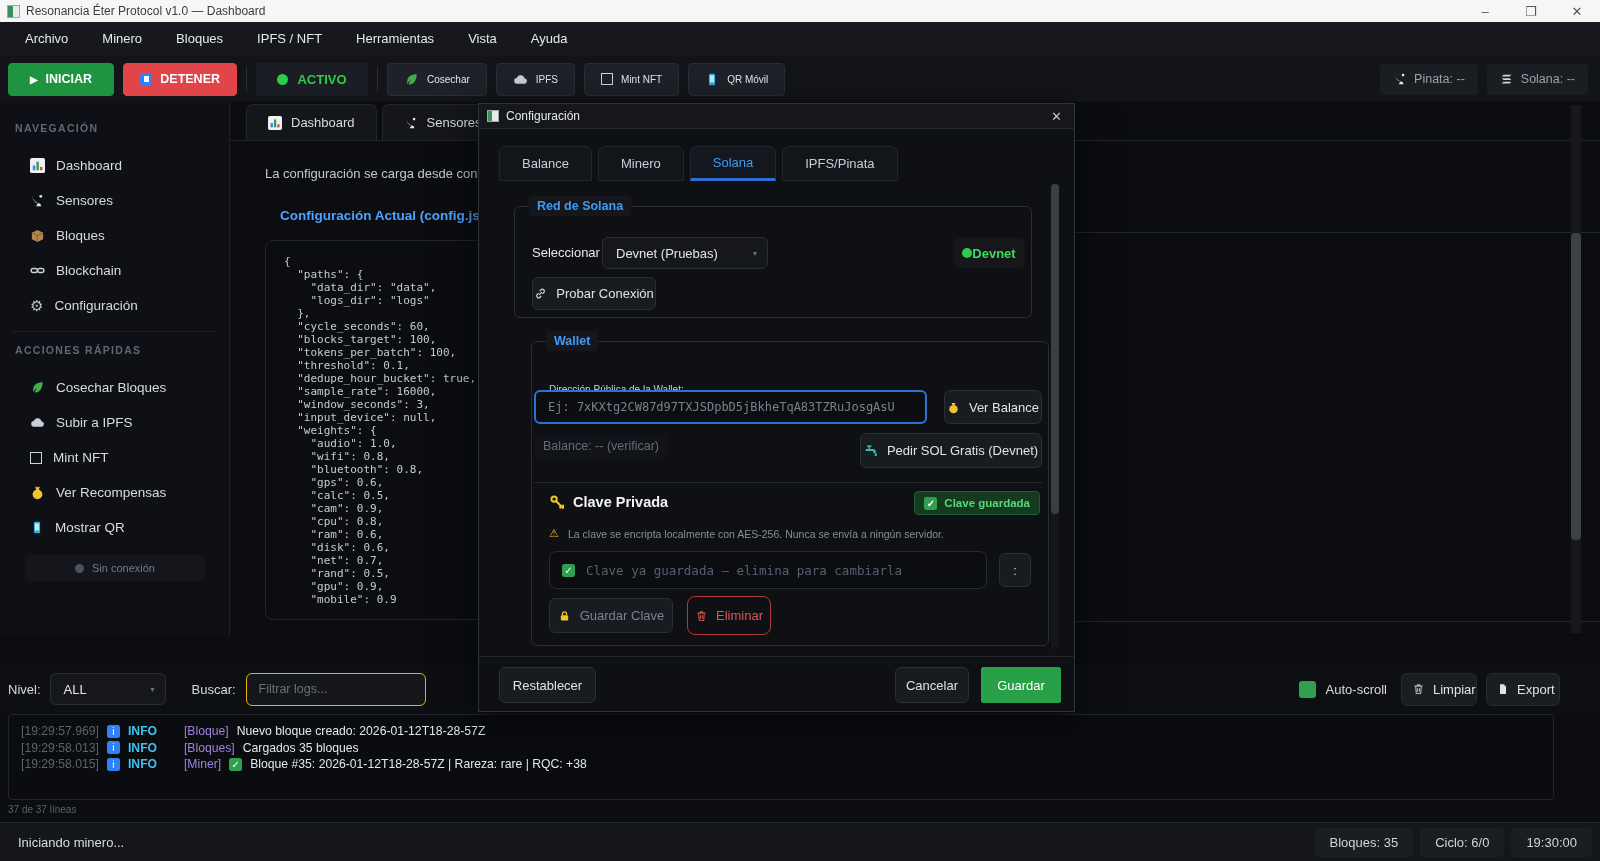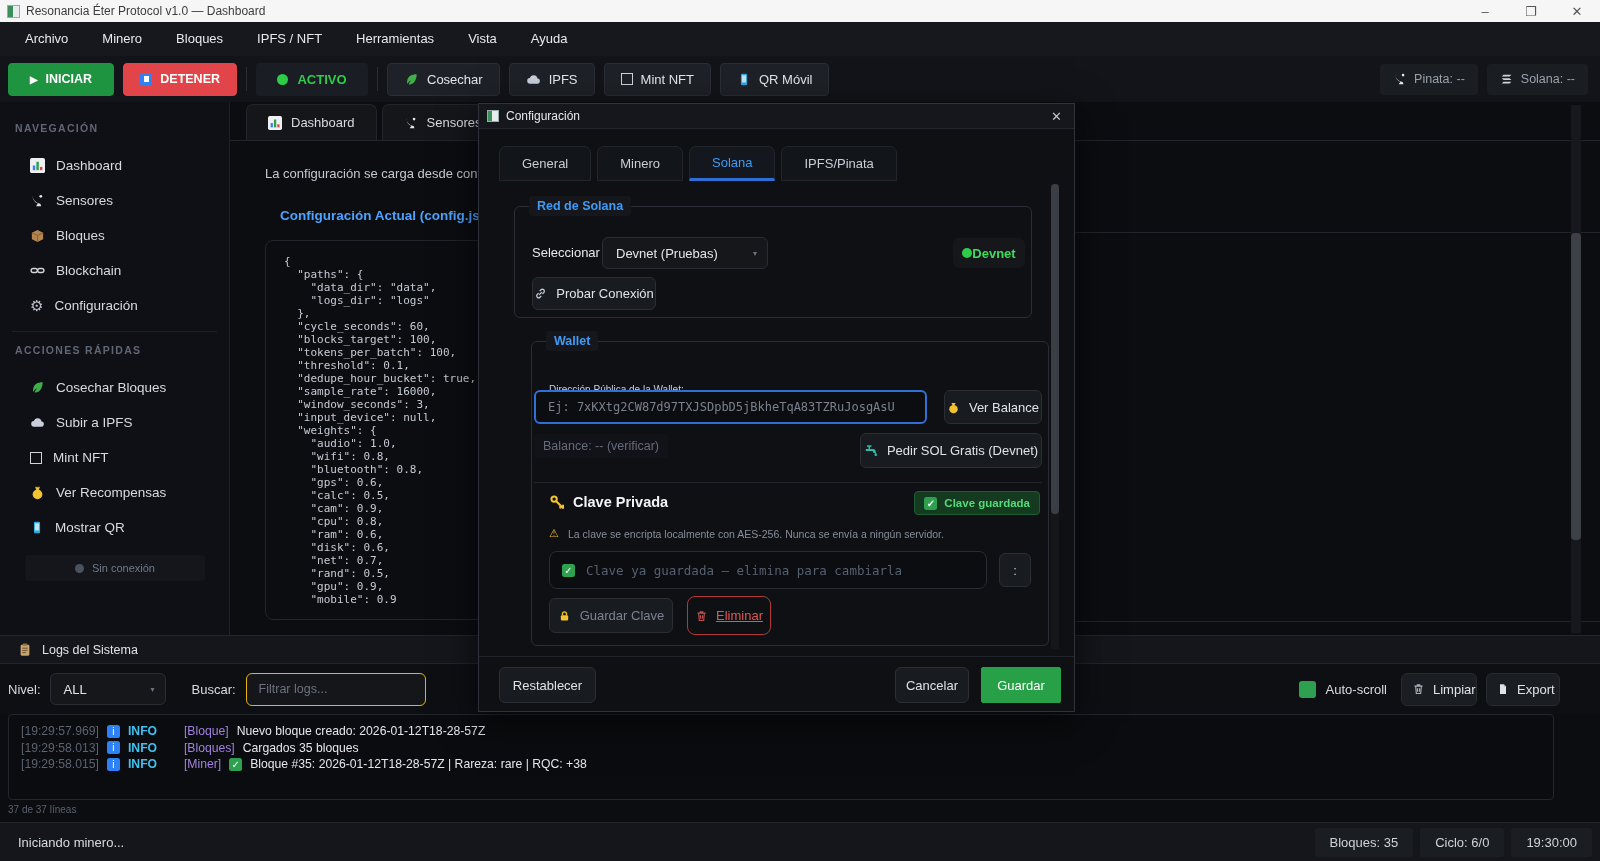--- a/index.html
+++ b/index.html
@@ -18,21 +18,21 @@
 
   
   .menubar{ position:absolute; left:0; top:22px; width:1600px; height:34px; background:#16181d;
             display:flex; align-items:center; padding-left:8px; }
   .menu-item{ padding:0 17px; font-size:13px; color:#e6e9ed; line-height:34px; cursor:default; }
 
   
   .toolbar{ position:absolute; left:0; top:56px; width:1600px; height:46px; background:#121419;
             display:flex; align-items:center; gap:9px; padding:0 12px 0 8px; }
   .tb-btn{ height:33px; display:inline-flex; align-items:center; justify-content:center; gap:8px;
-           border-radius:4px; font-size:13px; color:#e2e5ea; background:#1e2127; border:1px solid #2a2e35;
+           border-radius:4px; font-size:10px; color:#e2e5ea; background:#1e2127; border:1px solid #2a2e35;
            padding:0 16px; }
   .tb-start{ background:#1f9440; border-color:#1f9440; color:#fff; font-weight:bold; width:106px; font-size:12.5px;}
   .tb-stop{ background:#e14549; border-color:#e14549; color:#fff; font-weight:bold; width:114px; font-size:12.5px;}
   .tb-sep{ width:1px; height:24px; background:#2a2e35; }
   .tb-status{ height:33px; width:112px; background:#1a1d23; border-radius:4px; display:inline-flex;
               align-items:center; justify-content:center; gap:9px; color:#2ecc4a; font-weight:bold; font-size:13px;}
   .dot{ width:11px; height:11px; border-radius:50%; background:#2ecc4a; }
   .dot.gray{ background:#4a525e; width:9px; height:9px; }
   .tb-spacer{ flex:1; }
   .tb-chip{ height:31px; background:#1a1d22; border-radius:4px; display:inline-flex; align-items:center;
@@ -369,28 +369,20 @@
     "mobile": 0.9</pre>
     </div>
     <div class="right-panel">
       
     </div>
     <div class="win-scroll">
       <div class="win-thumb"></div>
     </div>
   </div>
 
-  <div class="logs-header">
-    <svg class="ic" width="14" height="15" viewBox="0 0 16 16">
-        <rect x="3" y="2.5" width="10" height="12.5" rx="1.5" fill="#c9a36a"></rect>
-        <rect x="5.5" y="1.2" width="5" height="2.6" rx="0.8" fill="#8f7248"></rect>
-        <path d="M5 6.5h6M5 9h6M5 11.5h4" stroke="#5d4a2e" stroke-width="1"></path>
-      </svg>
-    <span>Logs del Sistema</span>
-  </div>
   <div class="logs-controls">
     <span class="lbl" style="margin-left:8px;">Nivel:</span>
     <div class="combo" style="width:116px;margin-left:9px;">
       <span>ALL</span>
       <span class="icon-arrow">▾</span>
     </div>
     <span class="lbl" style="margin-left:26px;">Buscar:</span>
     <input class="log-input" style="width: 180px; margin-left: 10px;" placeholder="Filtrar logs...">
     <span style="flex:1;"></span>
     <span class="checkbox"></span>
@@ -449,21 +441,21 @@
   </div>
 
   <div class="modal">
     <div class="modal-titlebar">
       <span class="appicon" style="margin:0 7px 0 8px;width:12px;height:12px;"></span>
       <span>Configuración</span>
       <span class="modal-close">✕</span>
     </div>
 
     <div class="modal-tabs">
-      <div class="mtab">General</div>
+      <div class="mtab">Balance</div>
       <div class="mtab">Minero</div>
       <div class="mtab active">Solana</div>
       <div class="mtab">IPFS/Pinata</div>
     </div>
 
     <div class="modal-scroll-track">
       <div class="modal-scroll-thumb"></div>
     </div>
 
     <div class="groupbox" style="left:35px;top:102px;width:518px;height:112px;">
@@ -538,21 +530,21 @@
       </div>
       <button class="m-btn" style="position:absolute;left:467px;top:211px;width:32px;height:34px;color:#c9cdd5;">:</button>
 
       <button class="m-btn btn-disabled" style="position:absolute;left:17px;top:256px;width:124px;height:35px;">
         <svg class="ic" width="13" height="14" viewBox="0 0 16 16">
             <rect x="3.5" y="7" width="9" height="6.5" rx="1.2" fill="#f1c232"></rect>
             <path d="M5.5 7V5.5a2.5 2.5 0 0 1 5 0V7" fill="none" stroke="#f1c232" stroke-width="1.6"></path>
           </svg>
         <span>Guardar Clave</span>
       </button>
-      <button class="btn-danger" style="left:155px;top:254px;width:84px;height:39px;text-decoration:underline;">
+      <button class="btn-danger" style="left:155px;top:254px;width:84px;height:39px;">
         <svg class="ic" style="color:#c05050;" width="13" height="14" viewBox="0 0 16 16">
             <g fill="none" stroke="currentColor" stroke-width="1.4">
               <path d="M3 4.5h10M6.5 4.5V3h3v1.5M4.5 4.5l.8 9h5.4l.8-9"></path>
               <path d="M6.8 7v4.5M9.2 7v4.5"></path>
             </g>
           </svg>
         <span>Eliminar</span>
       </button>
     </div>
 

